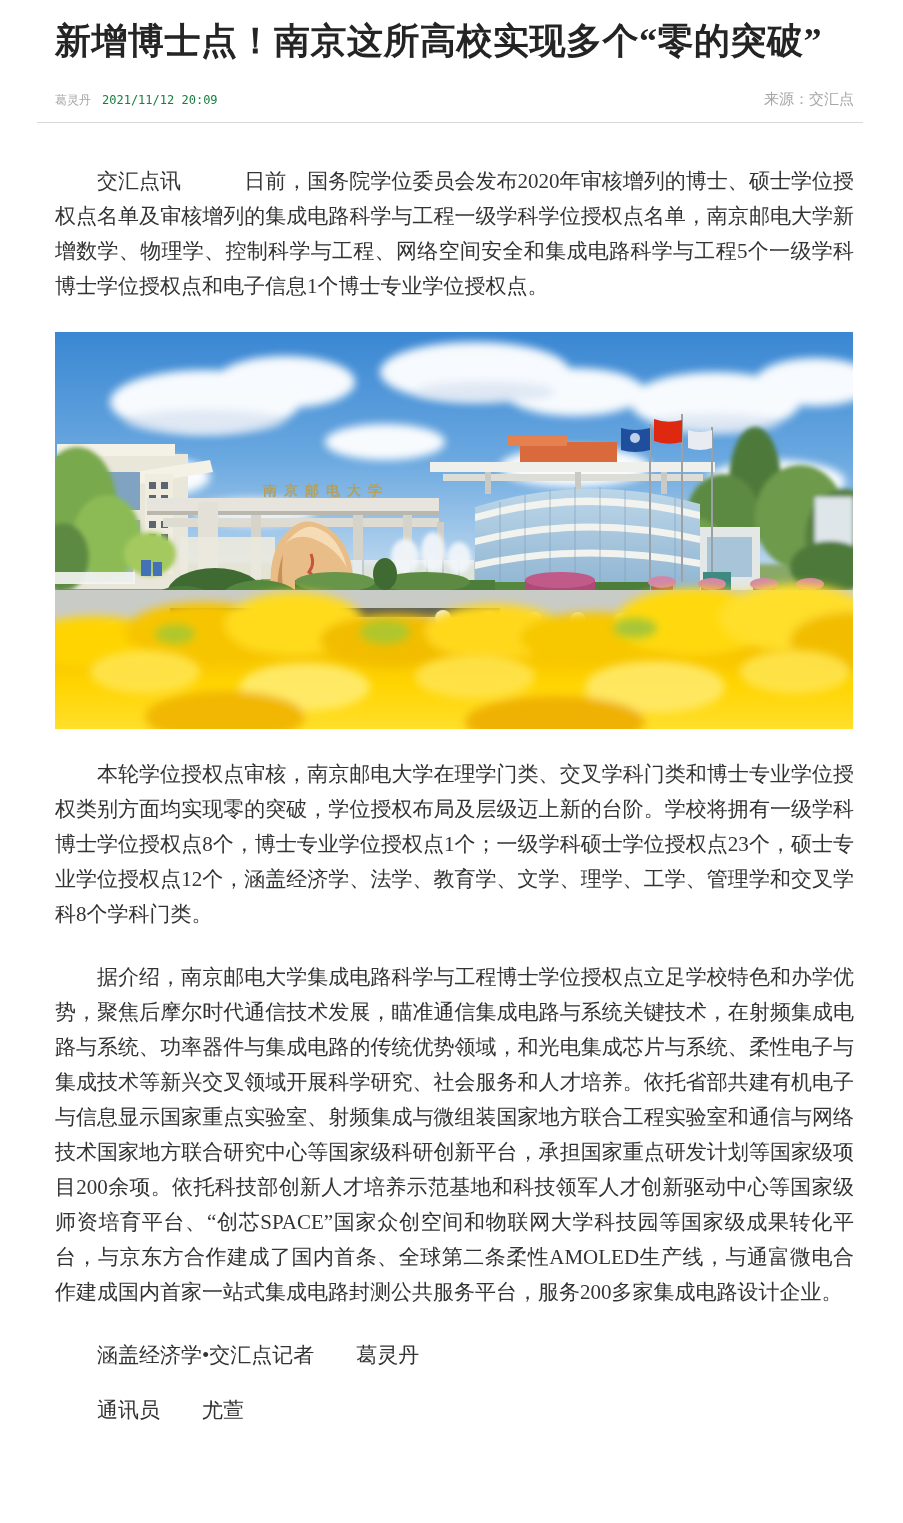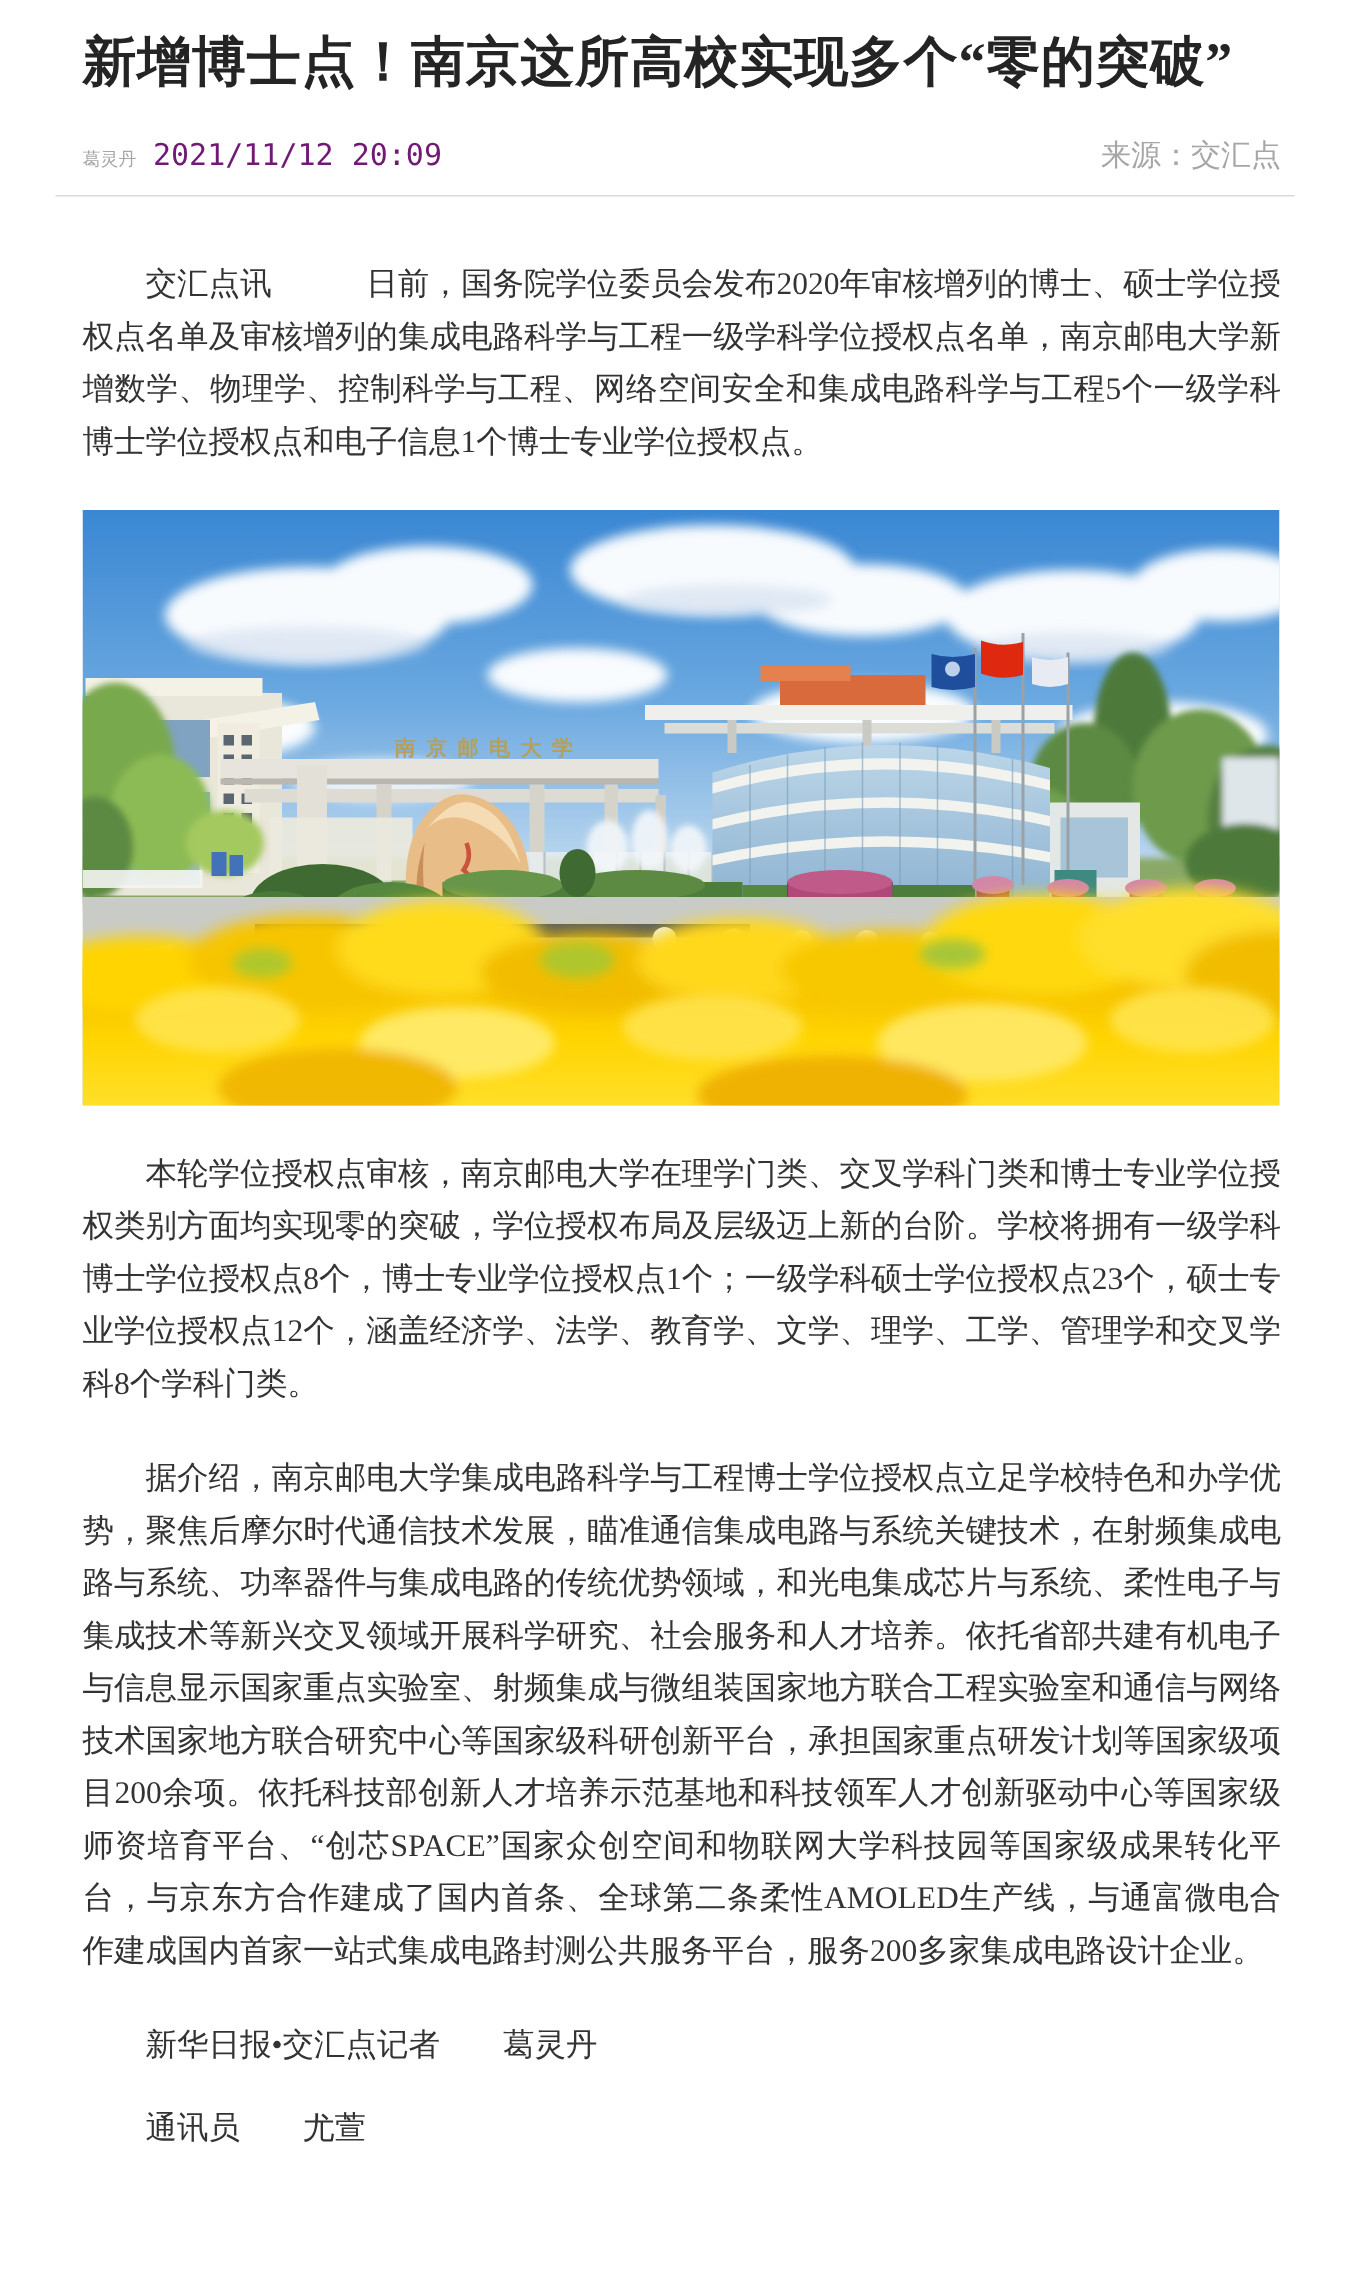--- a/index.html
+++ b/index.html
@@ -11,22 +11,22 @@
   .title {
     margin: 22px 0 0 18px;
     font-size: 36px; line-height: 38px; font-weight: bold;
     color: #242424; letter-spacing: 0.5px;
   }
   .meta {
     display: flex; align-items: baseline;
     margin: 30px 9px 0 18px; color: #a6a6a6;
   }
   .author { font-size: 12px; }
-  .datetime { font-size: 20px; margin-left: 11px; font-family: "DejaVu Sans Mono", "Liberation Mono", monospace; color: #701a75; }
-  .source { margin-left: auto; font-size: 20px; }
+  .datetime { font-size: 12px; margin-left: 11px; font-family: "DejaVu Sans Mono", "Liberation Mono", monospace; color: #15803d; }
+  .source { margin-left: auto; font-size: 15px; }
   .divider { border: none; border-top: 1px solid #d9d9d9; margin: 13px 0 0 0; }
   .content {
     margin: 0 9px 0 18px;
     font-size: 21px; line-height: 35px; color: #333333;
     text-align: justify;
   }
   .content p { margin: 28px 0; text-indent: 2em; }
   .content p.first { margin-top: 41px; }
   figure.photo { margin: 18px 0 20px 0; line-height: 0; }
   figure.photo svg { display: block; }
@@ -302,16 +302,16 @@
             <ellipse cx="580" cy="296" rx="22" ry="10" fill="#9ec43e"></ellipse>
             <ellipse cx="120" cy="302" rx="20" ry="10" fill="#a8c832"></ellipse>
           </g>
         </g>
       </svg>
     </figure>
 
     <p>本轮学位授权点审核，南京邮电大学在理学门类、交叉学科门类和博士专业学位授权类别方面均实现零的突破，学位授权布局及层级迈上新的台阶。学校将拥有一级学科博士学位授权点8个，博士专业学位授权点1个；一级学科硕士学位授权点23个，硕士专业学位授权点12个，涵盖经济学、法学、教育学、文学、理学、工学、管理学和交叉学科8个学科门类。</p>
     <p>据介绍，南京邮电大学集成电路科学与工程博士学位授权点立足学校特色和办学优势，聚焦后摩尔时代通信技术发展，瞄准通信集成电路与系统关键技术，在射频集成电路与系统、功率器件与集成电路的传统优势领域，和光电集成芯片与系统、柔性电子与集成技术等新兴交叉领域开展科学研究、社会服务和人才培养。依托省部共建有机电子与信息显示国家重点实验室、射频集成与微组装国家地方联合工程实验室和通信与网络技术国家地方联合研究中心等国家级科研创新平台，承担国家重点研发计划等国家级项目200余项。依托科技部创新人才培养示范基地和科技领军人才创新驱动中心等国家级师资培育平台、“创芯SPACE”国家众创空间和物联网大学科技园等国家级成果转化平台，与京东方合作建成了国内首条、全球第二条柔性AMOLED生产线，与通富微电合作建成国内首家一站式集成电路封测公共服务平台，服务200多家集成电路设计企业。</p>
 
-    <p class="credit">新华日报•交汇点记者　　葛灵丹</p>
+    <p class="credit">涵盖经济学•交汇点记者　　葛灵丹</p>
     <p class="credit">通讯员　　尤萱</p>
   </div>
 </article>
 
 </body></html>

